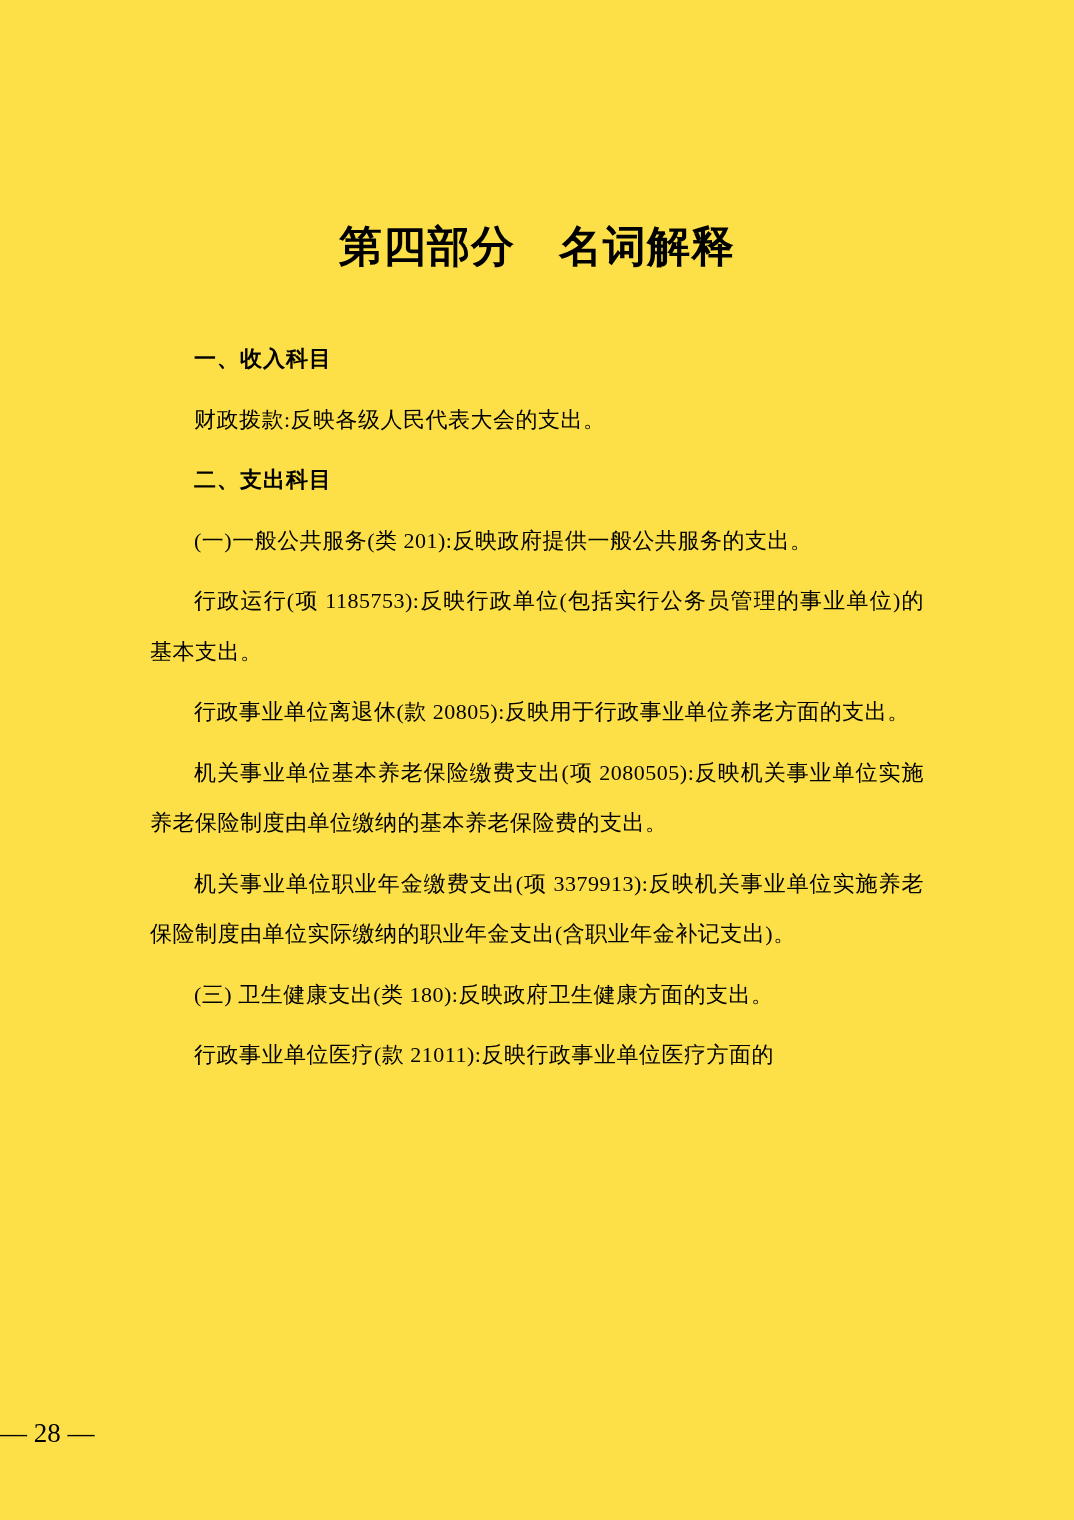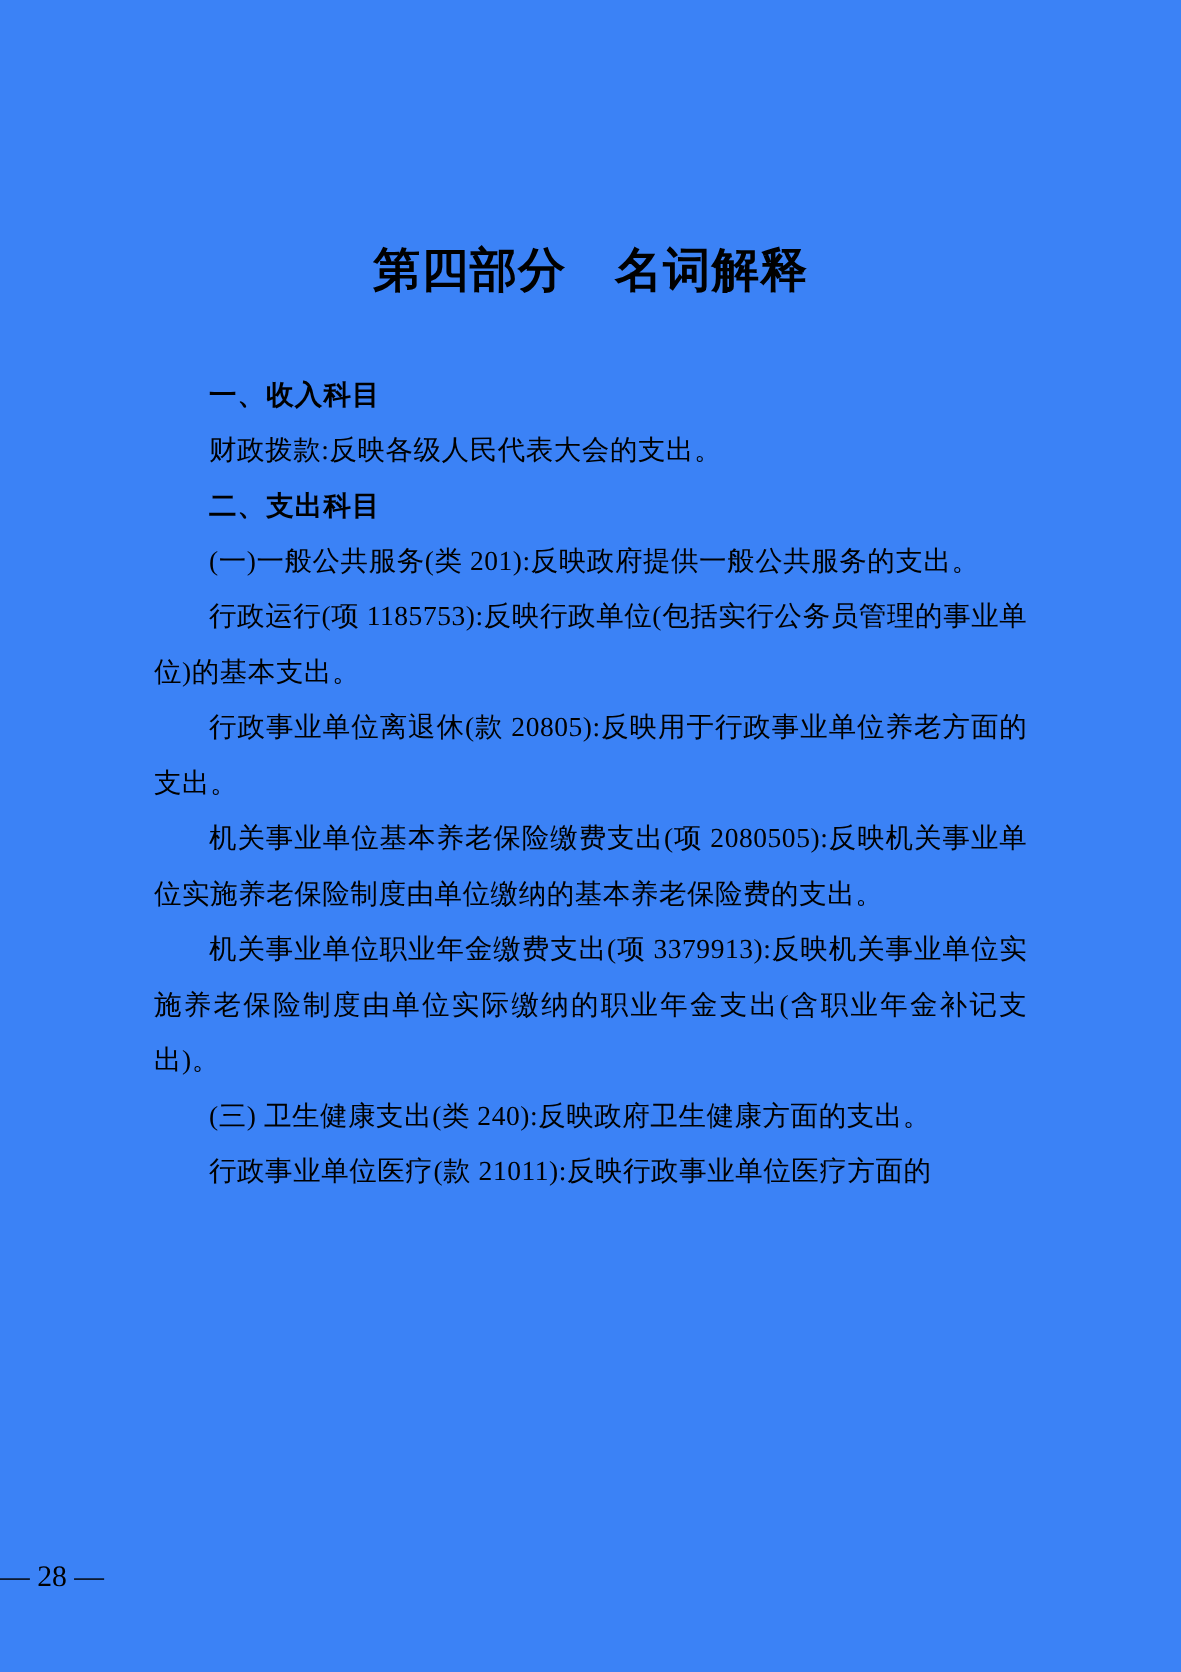--- a/index.html
+++ b/index.html
@@ -5,43 +5,43 @@
   html, body {
     margin: 0;
     padding: 0;
     background: #ffffff;
   }
   .page {
     position: relative;
     width: 1074px;
     height: 1520px;
     margin: 0 auto;
-    background: #3b82f6;
+    background: #fde047;
     color: #000000;
     box-sizing: border-box;
     padding: 224px 140px 0 140px;
     overflow: hidden;
     font-family: "Liberation Serif", serif;
   }
   .doc-title {
     margin: 0 0 64px 0;
     text-align: center;
     font-size: 43px;
     line-height: 46px;
     font-weight: 700;
     letter-spacing: 1px;
     font-family: "Liberation Serif", serif;
     white-space: nowrap;
   }
   .content {
     width: 100%;
   }
   .content p {
-    margin: 0;
-    font-size: 25px;
+    margin: 10px;
+    font-size: 22px;
     line-height: 50.5px;
     text-indent: 2em;
     text-align: justify;
     text-justify: inter-ideograph;
     letter-spacing: 0.5px;
   }
   .content p.heading {
     font-family: "Liberation Sans", sans-serif;
     font-weight: 700;
     text-align: left;
@@ -67,20 +67,20 @@
 
   <div class="content">
       <p class="para heading">一、收入科目</p>
       <p class="para body">财政拨款:反映各级人民代表大会的支出。</p>
       <p class="para heading">二、支出科目</p>
       <p class="para body">(一)一般公共服务(类 201):反映政府提供一般公共服务的支出。</p>
       <p class="para body">行政运行(项 1185753):反映行政单位(包括实行公务员管理的事业单位)的基本支出。</p>
       <p class="para body">行政事业单位离退休(款 20805):反映用于行政事业单位养老方面的支出。</p>
       <p class="para body">机关事业单位基本养老保险缴费支出(项 2080505):反映机关事业单位实施养老保险制度由单位缴纳的基本养老保险费的支出。</p>
       <p class="para body">机关事业单位职业年金缴费支出(项 3379913):反映机关事业单位实施养老保险制度由单位实际缴纳的职业年金支出(含职业年金补记支出)。</p>
-      <p class="para body">(三) 卫生健康支出(类 240):反映政府卫生健康方面的支出。</p>
+      <p class="para body">(三) 卫生健康支出(类 180):反映政府卫生健康方面的支出。</p>
       <p class="para body">行政事业单位医疗(款 21011):反映行政事业单位医疗方面的</p>
     </div>
 
   <div class="page-footer">
     <span>— 28 —</span>
   </div>
 </div>
 
 </body></html>

